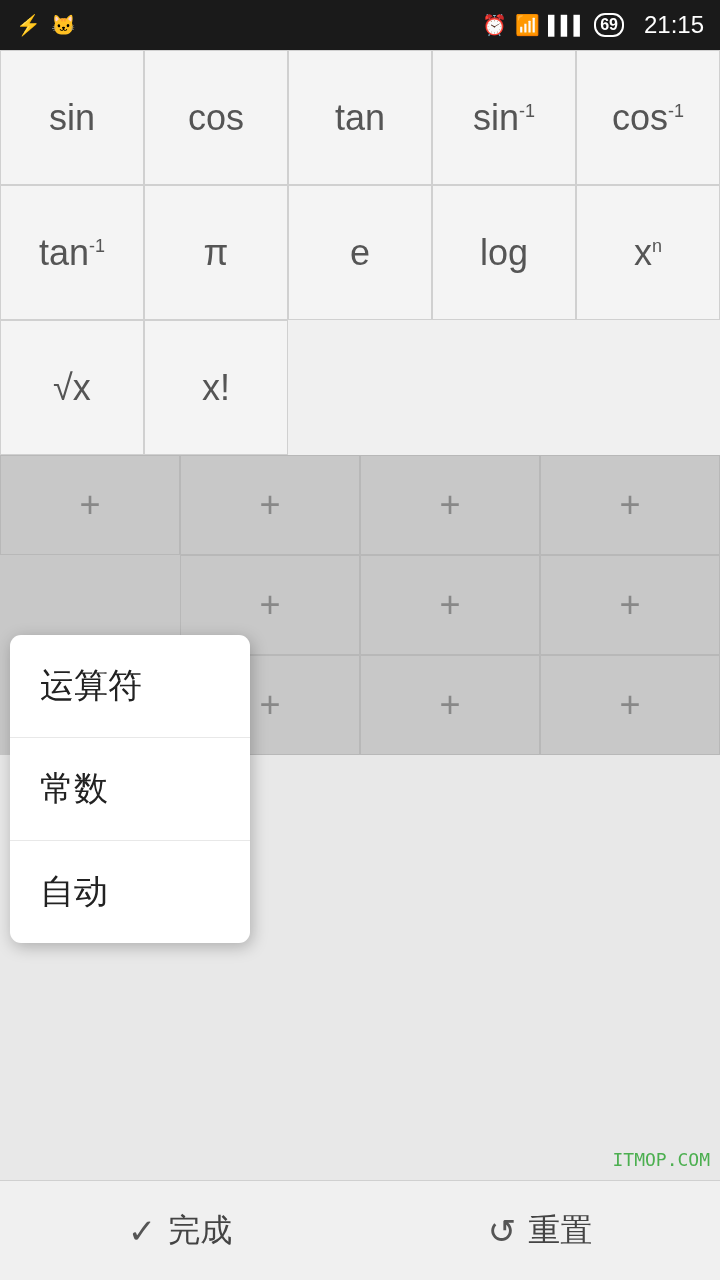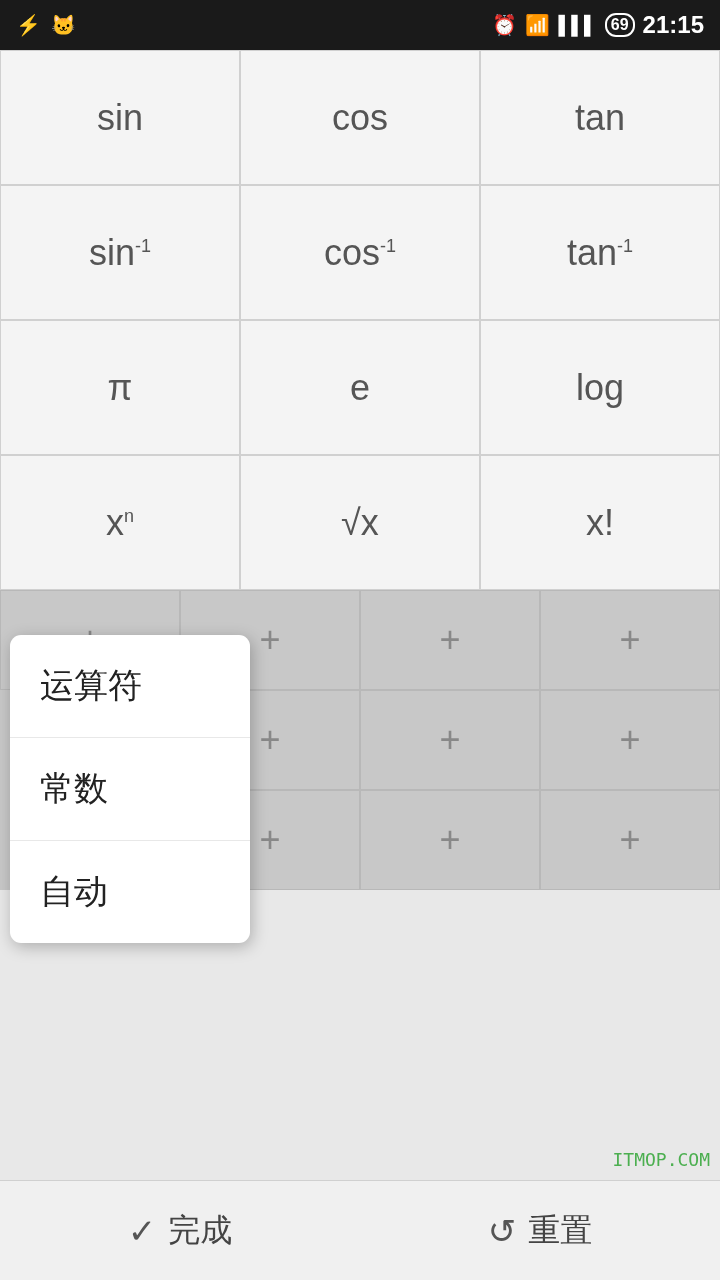--- a/index.html
+++ b/index.html
@@ -38,21 +38,21 @@
       font-weight: bold;
     }
     .status-icon {
       color: #fff;
       font-size: 20px;
     }
 
     
     .sci-grid {
       display: grid;
-      grid-template-columns: repeat(3, 1fr);
+      grid-template-columns: repeat(5, 1fr);
       background: #f0f0f0;
     }
     .sci-cell {
       border: 1px solid #d0d0d0;
       height: 135px;
       display: flex;
       align-items: center;
       justify-content: center;
       font-size: 36px;
       color: #555;
@@ -155,21 +155,21 @@
 <div class="status-bar">
   <div class="status-left">
     <span class="status-icon">⚡</span>
     <span class="status-icon">🐱</span>
   </div>
   <div class="status-right">
     <span style="font-size:20px;">⏰</span>
     <span style="font-size:20px;">📶</span>
     <span style="font-size:18px;">▌▌▌</span>
     <span style="font-size:16px;border:2px solid #fff;padding:1px 4px;border-radius:11px;">69</span>
-    <span style="font-size:24px;font-weight:bold;">21:15</span>
+    <span style="font-size:24px;font-weight:normal;margin-left:12px;">21:15</span>
   </div>
 </div>
 
 <div class="sci-grid">
 
   <div class="sci-cell">
     <span>sin</span>
   </div>
   <div class="sci-cell">
     <span>cos</span>

